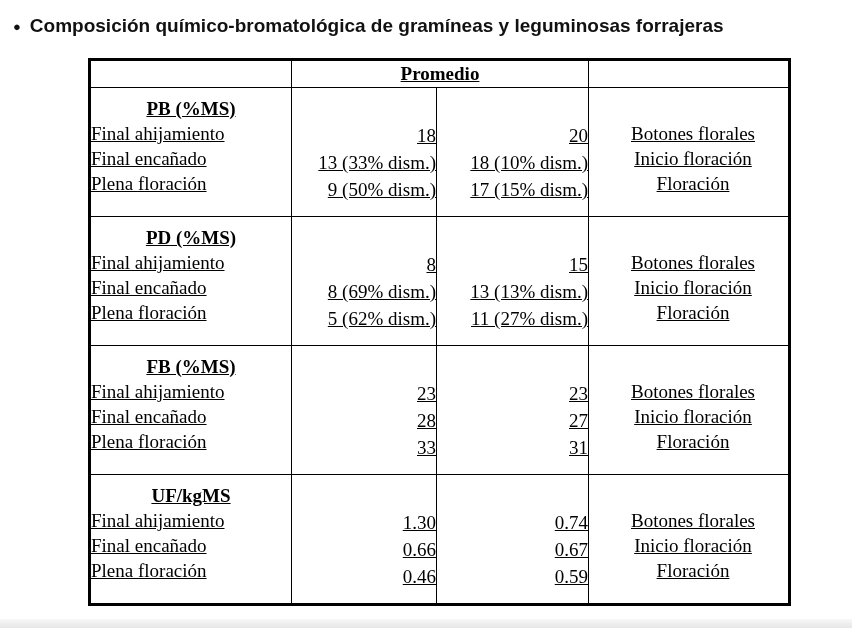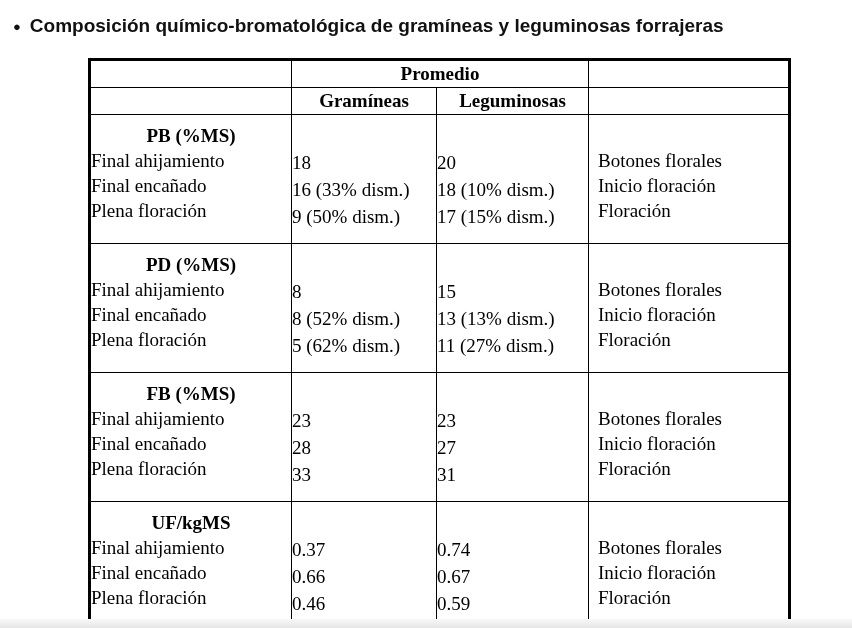--- a/index.html
+++ b/index.html
@@ -24,37 +24,37 @@
   .bullet { font-size: 13px; line-height: 1; }
 
   
   table.tbl {
     position: absolute; top: 58px; left: 88px;
     width: 700px;
     border-collapse: collapse; table-layout: fixed;
     border: 3px solid #000000;
     font-size: 19px; color: #000000;
   }
-  table.tbl td { border: 1.5px solid #000000; padding: 0; }
+  table.tbl td { border: 1.5px solid #000000; padding: 0; text-decoration: underline; }
 
   tr.hrow td {
     height: 26px; vertical-align: middle;
     text-align: center; font-weight: 700;
   }
 
   tr.block td { height: 120px; vertical-align: top; padding-top: 8px; }
 
   .line  { height: 25px; line-height: 25px; }
   .vspacer { height: 26px; }
   .vline { height: 27px; line-height: 27px; }
 
   td.param .label { font-weight: 700; text-align: center; }
   td.param .stage { text-align: left; padding-left: 0; }
-  td.value { text-align: left; }
-  td.right .stage { text-align: left; padding-left: 9px; }
+  td.value { text-align: right; }
+  td.right .stage { text-align: center; padding-left: 9px; }
 
   .bottom-strip {
     position: absolute; left: 0; bottom: 0;
     width: 100%; height: 9px;
     background: linear-gradient(to bottom, #f8f8f8, #e6e6e6);
   }
 </style>
 </head>
 <body>
 
@@ -73,38 +73,32 @@
         <col style="width:201px">
     </colgroup>
 
     <tbody>
         <tr class="hrow">
       <td></td>
       <td colspan="2">Promedio</td>
       <td></td>
     </tr>
 
-    <tr class="hrow">
-      <td></td>
-      <td>Gramíneas</td>
-      <td>Leguminosas</td>
-      <td></td>
-    </tr>
 
     <tr class="block">
       <td class="param">
         <div class="line label">PB (%MS)</div>
         <div class="line stage">Final ahijamiento</div>
         <div class="line stage">Final encañado</div>
         <div class="line stage">Plena floración</div>
       </td>
       <td class="value">
         <div class="vspacer"></div>
         <div class="vline">18</div>
-        <div class="vline">16 (33% dism.)</div>
+        <div class="vline">13 (33% dism.)</div>
         <div class="vline">9 (50% dism.)</div>
       </td>
       <td class="value">
         <div class="vspacer"></div>
         <div class="vline">20</div>
         <div class="vline">18 (10% dism.)</div>
         <div class="vline">17 (15% dism.)</div>
       </td>
       <td class="right">
         <div class="line"></div>
@@ -117,21 +111,21 @@
     <tr class="block">
       <td class="param">
         <div class="line label">PD (%MS)</div>
         <div class="line stage">Final ahijamiento</div>
         <div class="line stage">Final encañado</div>
         <div class="line stage">Plena floración</div>
       </td>
       <td class="value">
         <div class="vspacer"></div>
         <div class="vline">8</div>
-        <div class="vline">8 (52% dism.)</div>
+        <div class="vline">8 (69% dism.)</div>
         <div class="vline">5 (62% dism.)</div>
       </td>
       <td class="value">
         <div class="vspacer"></div>
         <div class="vline">15</div>
         <div class="vline">13 (13% dism.)</div>
         <div class="vline">11 (27% dism.)</div>
       </td>
       <td class="right">
         <div class="line"></div>
@@ -170,21 +164,21 @@
 
     <tr class="block">
       <td class="param">
         <div class="line label">UF/kgMS</div>
         <div class="line stage">Final ahijamiento</div>
         <div class="line stage">Final encañado</div>
         <div class="line stage">Plena floración</div>
       </td>
       <td class="value">
         <div class="vspacer"></div>
-        <div class="vline">0.37</div>
+        <div class="vline">1.30</div>
         <div class="vline">0.66</div>
         <div class="vline">0.46</div>
       </td>
       <td class="value">
         <div class="vspacer"></div>
         <div class="vline">0.74</div>
         <div class="vline">0.67</div>
         <div class="vline">0.59</div>
       </td>
       <td class="right">

